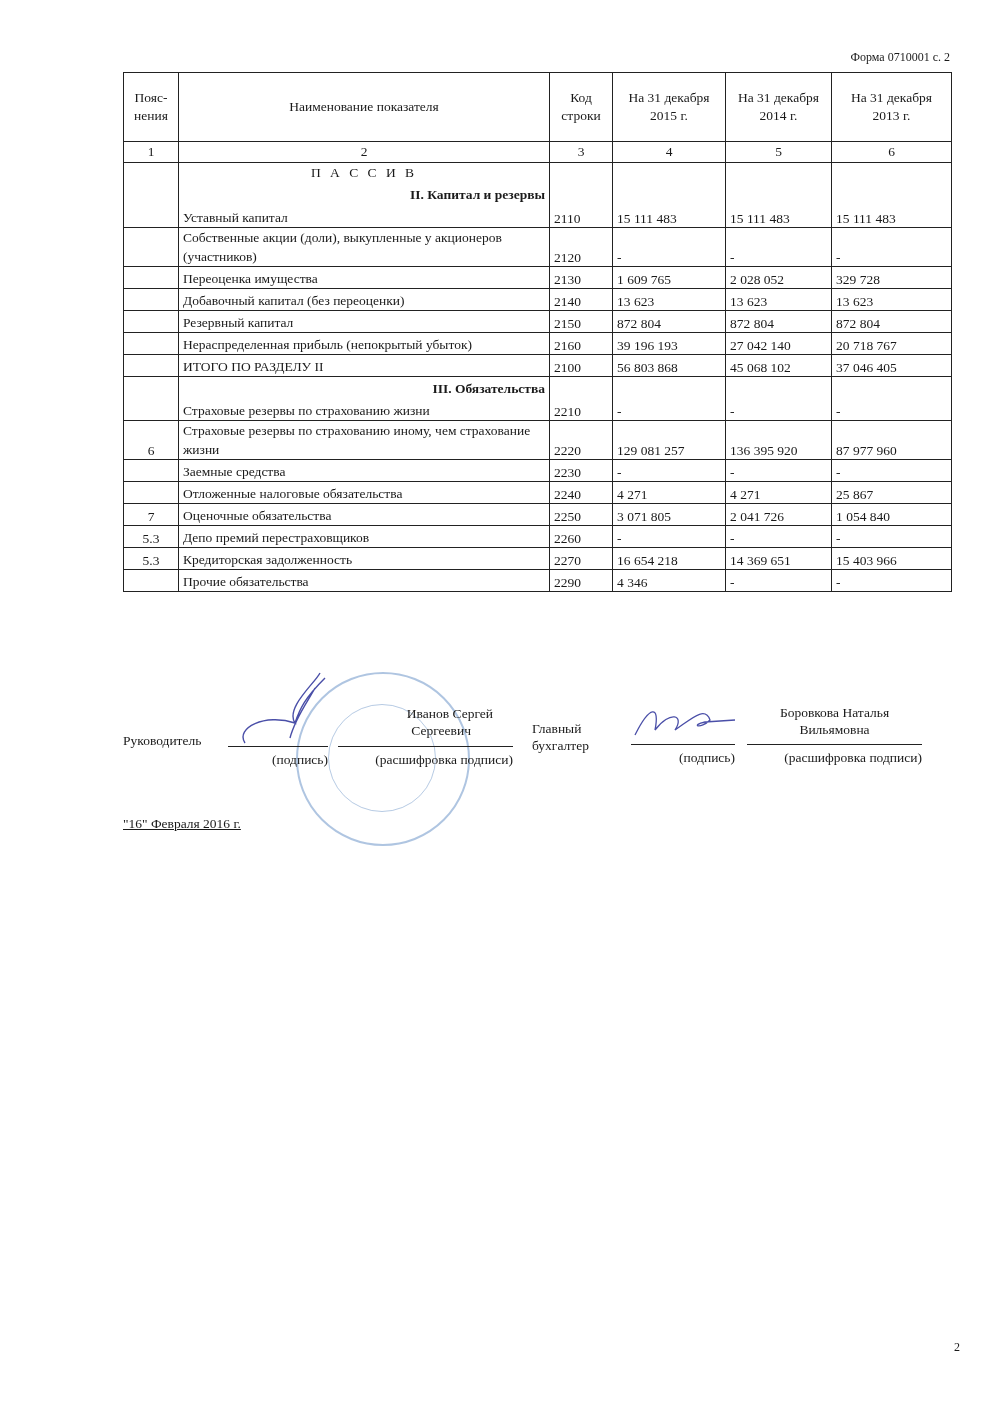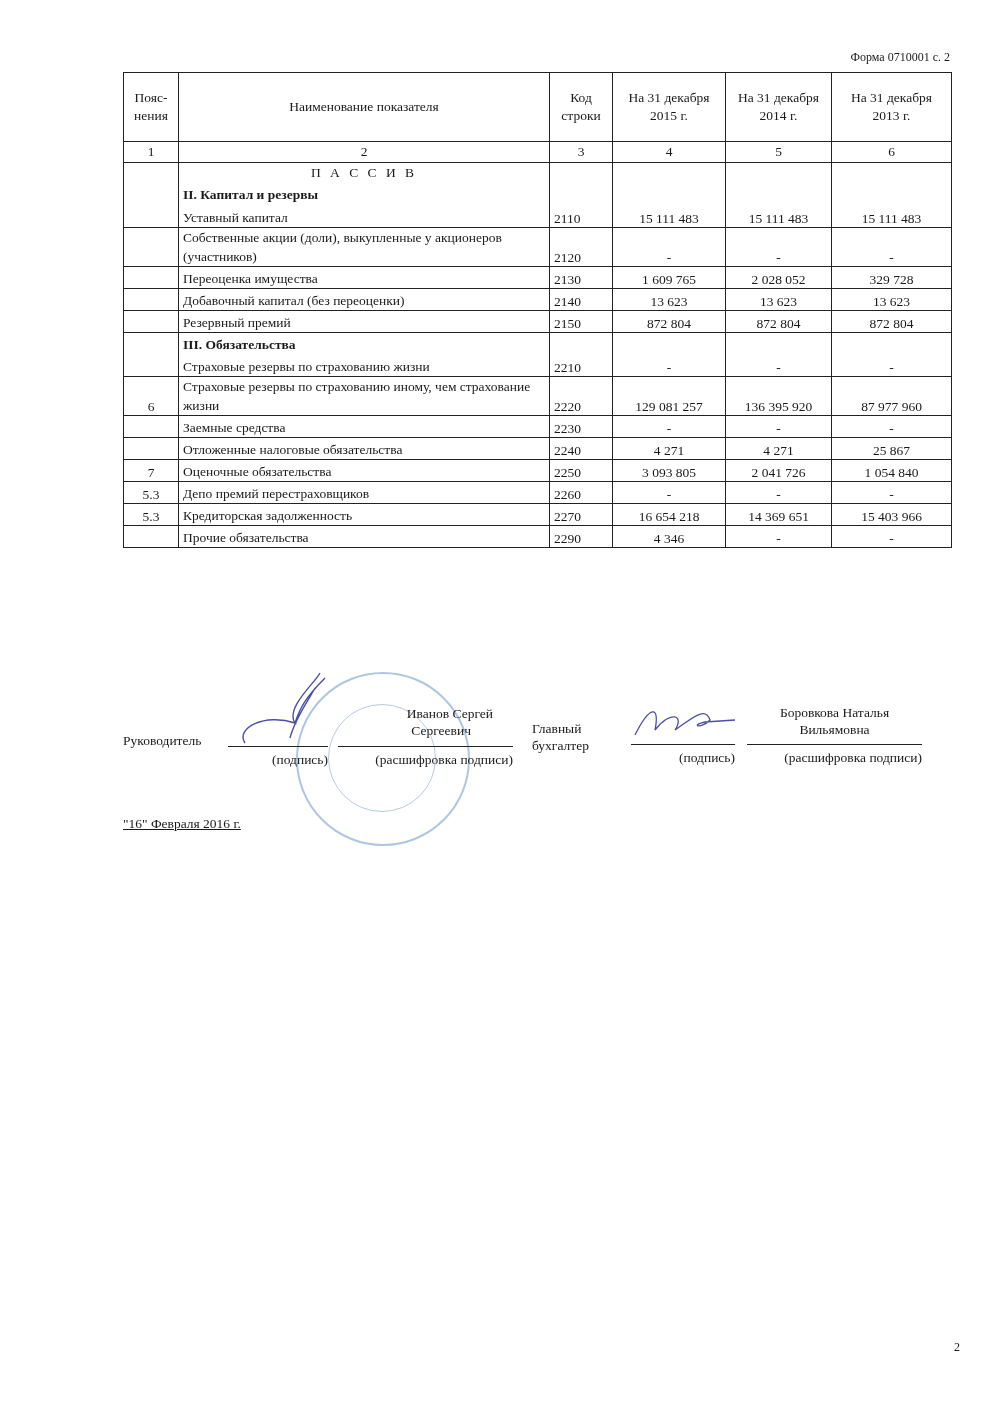--- a/index.html
+++ b/index.html
@@ -8,25 +8,25 @@
   .form-code { position: absolute; top: 50px; right: 40px; font-size: 12px; }
   table.balance { position: absolute; left: 123px; top: 72px; width: 829px;
                   border-collapse: collapse; font-size: 13.5px; }
   table.balance td, table.balance th { border: 1px solid #222; padding: 0 4px; }
   table.balance th { font-weight: normal; text-align: center; vertical-align: middle; }
   .hdr th { height: 68px; line-height: 18px; }
   .num-row td { text-align: center; height: 20px; }
   td.c1 { width: 46px; text-align: center; vertical-align: bottom; }
   td.c2 { width: 362px; text-align: left; vertical-align: bottom; }
   td.c3 { width: 54px; text-align: left; vertical-align: bottom; }
-  td.c4, td.c5, td.c6 { text-align: center; vertical-align: bottom; margin-left: 8px; }
+  td.c4, td.c5, td.c6 { text-align: left; vertical-align: bottom; margin-left: 8px; }
   td.c4 { width: 104px; } td.c5 { width: 97px; }
   tr.row td { height: 21px; }
   .sec-title { text-align: center; letter-spacing: 3px; }
-  .bold { font-weight: bold; }
+  .bold { font-weight: bold; text-align: right; }
   .line { line-height: 19px; }
   .signs { position: absolute; top: 700px; left: 123px; width: 840px; font-size: 13.5px; }
   .role { position: absolute; }
   .sig-line { position: absolute; border-top: 1px solid #222; }
   .cap { position: absolute; text-align: right; }
   .name { position: absolute; text-align: center; line-height: 17px; }
   .date { position: absolute; left: 123px; top: 816px; font-size: 13.5px; text-decoration: underline; }
   .stamp { position: absolute; left: 296px; top: 672px; width: 170px; height: 170px;
            border: 2px solid rgba(110,150,200,0.55); border-radius: 50%; }
   .stamp::after { content: ""; position: absolute; left: 30px; top: 30px; width: 106px; height: 106px;
@@ -96,30 +96,50 @@
           <div>Добавочный капитал (без переоценки)</div>
         </td>
         <td class="c3">2140</td>
         <td class="c4">13 623</td>
         <td class="c5">13 623</td>
         <td class="c6">13 623</td>
       </tr>
       <tr class="row">
         <td class="c1"></td>
         <td class="c2 line">
-          <div>Резервный премий</div>
+          <div>Резервный капитал</div>
         </td>
         <td class="c3">2150</td>
         <td class="c4">872 804</td>
         <td class="c5">872 804</td>
         <td class="c6">872 804</td>
       </tr>
       <tr class="row">
         <td class="c1"></td>
         <td class="c2 line">
+          <div>Нераспределенная прибыль (непокрытый убыток)</div>
+        </td>
+        <td class="c3">2160</td>
+        <td class="c4">39 196 193</td>
+        <td class="c5">27 042 140</td>
+        <td class="c6">20 718 767</td>
+      </tr>
+      <tr class="row">
+        <td class="c1"></td>
+        <td class="c2 line">
+          <div>ИТОГО ПО РАЗДЕЛУ II</div>
+        </td>
+        <td class="c3">2100</td>
+        <td class="c4">56 803 868</td>
+        <td class="c5">45 068 102</td>
+        <td class="c6">37 046 405</td>
+      </tr>
+      <tr class="row">
+        <td class="c1"></td>
+        <td class="c2 line">
           <div class="bold" style="line-height: 24px;">III. Обязательства</div>
           <div>Страховые резервы по страхованию жизни</div>
         </td>
         <td class="c3">2210</td>
         <td class="c4">-</td>
         <td class="c5">-</td>
         <td class="c6">-</td>
       </tr>
       <tr class="row">
         <td class="c1">6</td>
@@ -150,21 +170,21 @@
         <td class="c4">4 271</td>
         <td class="c5">4 271</td>
         <td class="c6">25 867</td>
       </tr>
       <tr class="row">
         <td class="c1">7</td>
         <td class="c2 line">
           <div>Оценочные обязательства</div>
         </td>
         <td class="c3">2250</td>
-        <td class="c4">3 093 805</td>
+        <td class="c4">3 071 805</td>
         <td class="c5">2 041 726</td>
         <td class="c6">1 054 840</td>
       </tr>
       <tr class="row">
         <td class="c1">5.3</td>
         <td class="c2 line">
           <div>Депо премий перестраховщиков</div>
         </td>
         <td class="c3">2260</td>
         <td class="c4">-</td>

